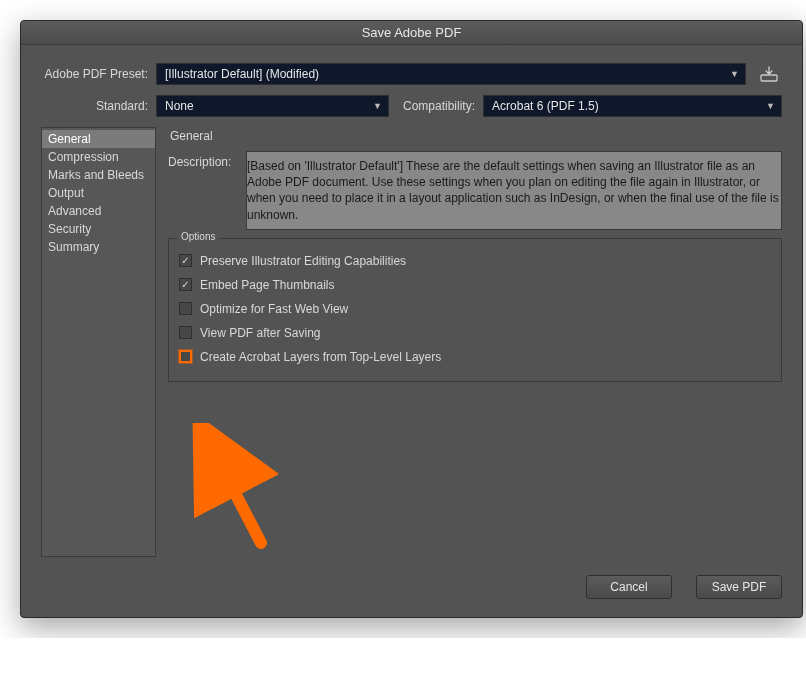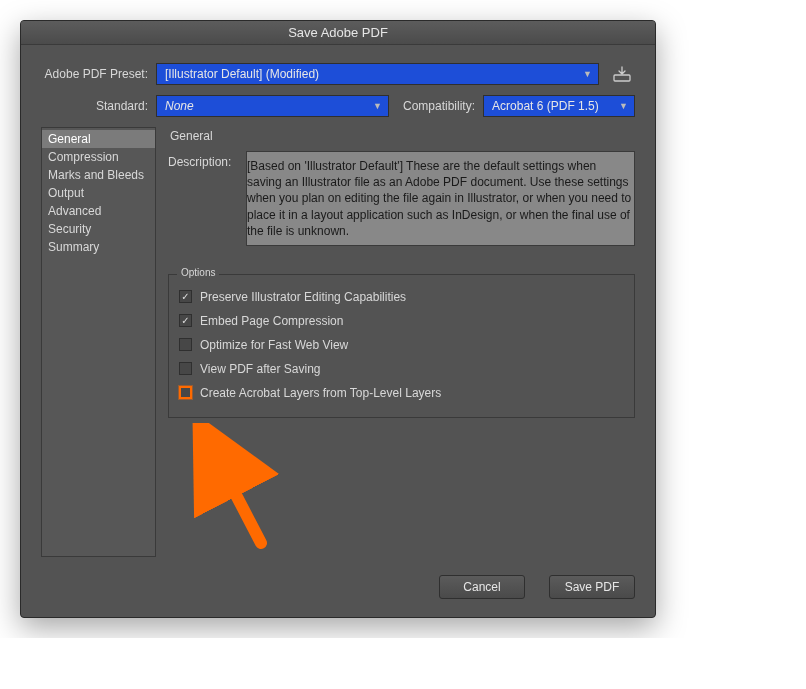--- a/index.html
+++ b/index.html
@@ -4,21 +4,21 @@
 <style>
   * { box-sizing: border-box; margin: 0; padding: 0; }
   body {
     background: #fff;
     font-family: "Lucida Grande", "Helvetica Neue", Arial, sans-serif;
     font-size: 12px;
     color: #d8d8d8;
     padding: 20px;
   }
   .dialog {
-    width: 636px;
+    width: 783px;
     background: #535353;
     border: 1px solid #2a2a2a;
     border-radius: 4px;
     box-shadow: 0 10px 30px rgba(0,0,0,0.35);
     overflow: hidden;
   }
   .titlebar {
     height: 24px;
     background: linear-gradient(#5c5c5c, #4b4b4b);
     border-bottom: 1px solid #3a3a3a;
@@ -36,21 +36,21 @@
     align-items: center;
     margin-bottom: 10px;
   }
   .lbl {
     width: 115px;
     text-align: right;
     padding-right: 8px;
     color: #d8d8d8;
   }
   .select {
-    background: #1d4ed8;
+    background: #0f172a;
     border: 1px solid #2f2f2f;
     height: 22px;
     display: flex;
     align-items: center;
     justify-content: space-between;
     padding: 0 6px 0 8px;
     color: #e6e6e6;
     cursor: pointer;
   }
   .select .arrow {
@@ -61,21 +61,21 @@
   .save-icon-btn {
     width: 26px;
     height: 22px;
     margin-left: 10px;
     display: flex;
     align-items: center;
     justify-content: center;
     cursor: pointer;
   }
   .save-icon-btn svg { display: block; }
-  .std-row .select.std { width: 233px; font-style: italic; }
+  .std-row .select.std { width: 233px; }
   .std-row .compat-lbl { padding: 0 8px 0 14px; color: #d8d8d8; }
   .std-row .select.compat { flex: 1; }
 
   .main {
     display: flex;
     margin-top: 4px;
     justify-content: space-between;
   }
   .sidebar {
     width: 115px;
@@ -98,21 +98,21 @@
     flex: 1;
     padding: 0 0 0 12px;
   }
   .panel-title {
     padding: 2px 0 8px 2px;
     color: #d8d8d8;
   }
   .desc-row {
     display: flex;
     align-items: flex-start;
-    margin-bottom: 28px;
+    margin-bottom: 8px;
   }
   .desc-lbl {
     width: 78px;
     padding-top: 4px;
     color: #d8d8d8;
   }
   .desc-box {
     flex: 1;
     background: #888;
     border: 1px solid #3a3a3a;
@@ -244,21 +244,21 @@
 
         <div class="fieldset">
           <span class="legend">Options</span>
           <div id="options-list">
               <div class="check-row">
                 <div class="check checked"></div>
                 <span>Preserve Illustrator Editing Capabilities</span>
               </div>
               <div class="check-row">
                 <div class="check checked"></div>
-                <span>Embed Page Compression</span>
+                <span>Embed Page Thumbnails</span>
               </div>
               <div class="check-row">
                 <div class="check"></div>
                 <span>Optimize for Fast Web View</span>
               </div>
               <div class="check-row">
                 <div class="check"></div>
                 <span>View PDF after Saving</span>
               </div>
               <div class="check-row">

